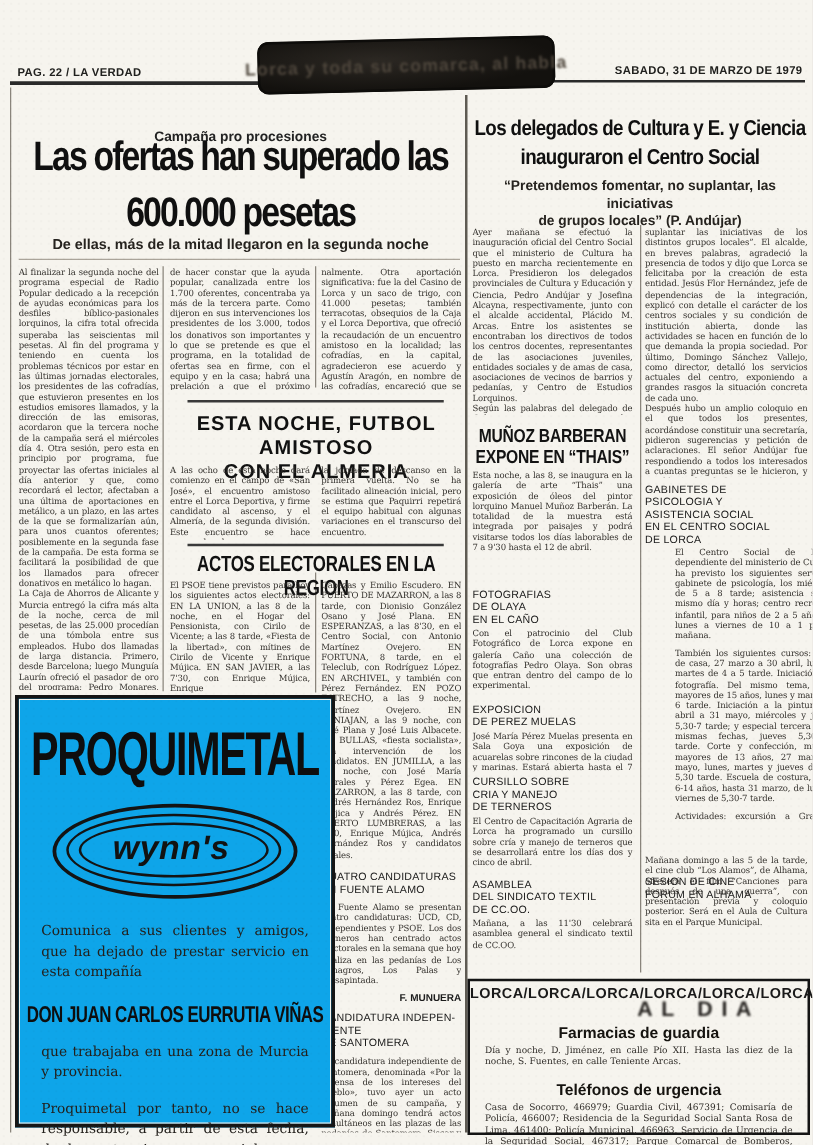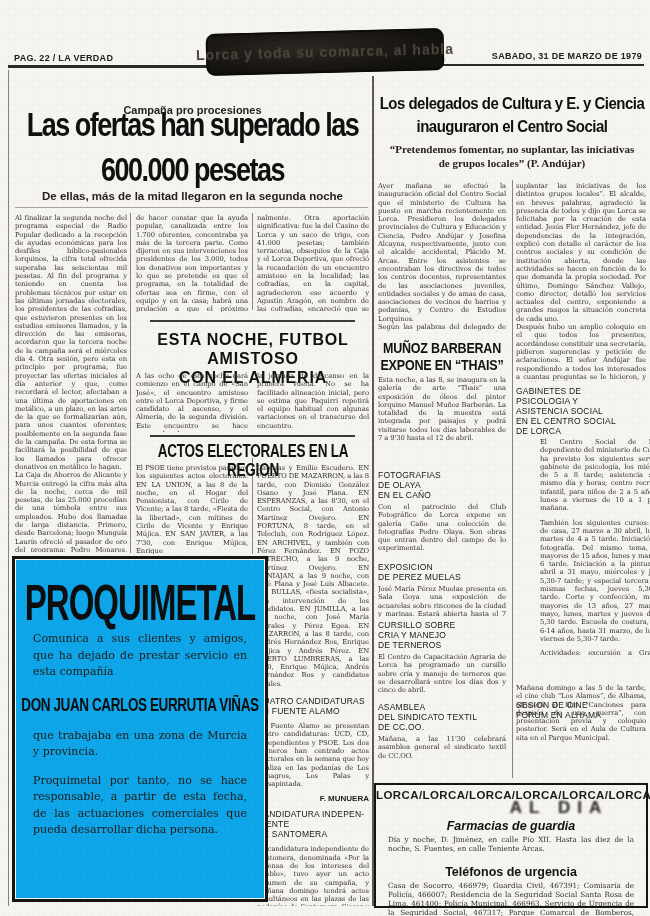--- a/index.html
+++ b/index.html
@@ -97,29 +97,35 @@
     <div class="prose" style="height:auto;">En Fuente Alamo se presentan cuatro candidaturas: UCD, CD, Independientes y PSOE. Los dos primeros han centrado actos electorales en la semana que hoy finaliza en las pedanías de Los Almagros, Los Palas y Balsapintada.</div>
     <div class="byline">F. MUNUERA</div>
     <div class="colhead" style="margin-top:6px;">CANDIDATURA INDEPEN-
 DIENTE
 DE SANTOMERA</div>
     <div class="prose" style="height:auto;">La candidatura independiente de Santomera, denominada «Por la defensa de los intereses del pueblo», tuvo ayer un acto resumen de su campaña, y mañana domingo tendrá actos simultáneos en las plazas de las pedanías de Santomera, Siscar y Matanzas.</div>
   </div>
 
   <div class="abs adbox" style="left:12px;top:556px;width:250px;height:340px;">
     <div class="adtitle" style="margin-top:16px;">PROQUIMETAL</div>
+    <div style="position:relative;width:196px;height:76px;margin:30px auto 0 auto;">
+      <div class="ring" style="left:0;top:0;width:190px;height:70px;"></div>
+      <div class="ring" style="left:11px;top:8px;width:168px;height:54px;border-width:2.5px;"></div>
+      <div class="ring" style="left:21px;top:15px;width:148px;height:40px;border-width:2px;"></div>
+      <div class="abs wynns" style="left:0;top:20px;width:190px;text-align:center;">wynn's</div>
+    </div>
     <div class="adp" style="margin:18px 18px 0 18px;">Comunica a sus clientes y amigos, que ha dejado de prestar servicio en esta compañía</div>
     <div class="adname" style="margin-top:14px;">DON JUAN CARLOS EURRUTIA VIÑAS</div>
     <div class="adp" style="margin:18px 18px 0 18px;">que trabajaba en una zona de Murcia y provincia.</div>
     <div class="adp" style="margin:12px 18px 0 18px;">Proquimetal por tanto, no se hace responsable, a partir de esta fecha, de las actuaciones comerciales que pueda desarrollar dicha persona.</div>
   </div>
 
   <div class="abs h2" style="left:378px;top:92px;width:268px;">Los delegados de Cultura y E. y Ciencia
 inauguraron el Centro Social</div>
-  <div class="abs deck" style="left:380px;top:142px;width:264px;font-size:11px;line-height:14px;white-space:pre-line;font-family:Liberation Serif, serif;">“Pretendemos fomentar, no suplantar, las iniciativas
+  <div class="abs deck" style="left:380px;top:142px;width:264px;font-size:11px;line-height:14px;white-space:pre-line;">“Pretendemos fomentar, no suplantar, las iniciativas
 de grupos locales” (P. Andújar)</div>
   <div class="abs prose" style="left:378px;top:182px;width:128px;height:150px;">Ayer mañana se efectuó la inauguración oficial del Centro Social que el ministerio de Cultura ha puesto en marcha recientemente en Lorca. Presidieron los delegados provinciales de Cultura y Educación y Ciencia, Pedro Andújar y Josefina Alcayna, respectivamente, junto con el alcalde accidental, Plácido M. Arcas. Entre los asistentes se encontraban los directivos de todos los centros docentes, representantes de las asociaciones juveniles, entidades sociales y de amas de casa, asociaciones de vecinos de barrios y pedanías, y Centro de Estudios Lorquinos.
 Según las palabras del delegado de Cultura, estos centros apoyan las entidades y personas que promueven actividades de desarrollo comunitario. “Nosotros —afirmó— pretendemos fomentar la actividad cultural, nunca</div>
   <div class="abs prose" style="left:516px;top:182px;width:130px;height:200px;">suplantar las iniciativas de los distintos grupos locales”. El alcalde, en breves palabras, agradeció la presencia de todos y dijo que Lorca se felicitaba por la creación de esta entidad. Jesús Flor Hernández, jefe de dependencias de la integración, explicó con detalle el carácter de los centros sociales y su condición de institución abierta, donde las actividades se hacen en función de lo que demanda la propia sociedad. Por último, Domingo Sánchez Vallejo, como director, detalló los servicios actuales del centro, exponiendo a grandes rasgos la situación concreta de cada uno.
 Después hubo un amplio coloquio en el que todos los presentes, acordándose constituir una secretaría, pidieron sugerencias y petición de aclaraciones. El señor Andújar fue respondiendo a todos los interesados a cuantas preguntas se le hicieron, y quedó citado el Centro Social para próximas reuniones.</div>
 
   <div class="abs h3" style="left:378px;top:340px;width:128px;">MUÑOZ BARBERAN
 EXPONE EN “THAIS”</div>
   <div class="abs prose" style="left:378px;top:376px;width:128px;height:86px;">Esta noche, a las 8, se inaugura en la galería de arte “Thais” una exposición de óleos del pintor lorquino Manuel Muñoz Barberán. La totalidad de la muestra está integrada por paisajes y podrá visitarse todos los días laborables de 7 a 9'30 hasta el 12 de abril.</div>
 
@@ -155,19 +161,19 @@
 
   <div class="abs colhead" style="left:516px;top:700px;width:130px;">SESION DE CINE
 FORUM EN ALHAMA</div>
   <div class="abs prose" style="left:516px;top:684px;width:130px;height:84px;">Mañana domingo a las 5 de la tarde, el cine club “Los Alamos”, de Alhama, ofrecerá el film “Canciones para después de una guerra”, con presentación previa y coloquio posterior. Será en el Aula de Cultura sita en el Parque Municipal.</div>
 
   <div class="abs aldiabox" style="left:374px;top:783px;width:270px;height:121px;">
     <div style="position:relative;height:30px;">
       <div class="abs lorcastrip" style="left:0;top:4px;width:100%;">LORCA/LORCA/LORCA/LORCA/LORCA/LORCA</div>
       <div class="abs aldialogo" style="left:0;top:13px;width:100%;">AL DIA</div>
     </div>
-    <div class="guardhead" style="margin-top:4px;font-style:italic;">Farmacias de guardia</div>
+    <div class="guardhead" style="margin-top:4px;">Farmacias de guardia</div>
     <div class="smallprose" style="margin:2px 12px 12px 12px;">Día y noche, D. Jiménez, en calle Pío XII. Hasta las diez de la noche, S. Fuentes, en calle Teniente Arcas.</div>
     <div class="guardhead" style="margin-top:4px;">Teléfonos de urgencia</div>
     <div class="smallprose" style="margin:2px 12px 0 12px;">Casa de Socorro, 466979; Guardia Civil, 467391; Comisaría de Policía, 466007; Residencia de la Seguridad Social Santa Rosa de Lima, 461400; Policía Municipal, 466963. Servicio de Urgencia de la Seguridad Social, 467317; Parque Comarcal de Bomberos, 466688.</div>
   </div>
 
 </div>
 
 </body></html>

